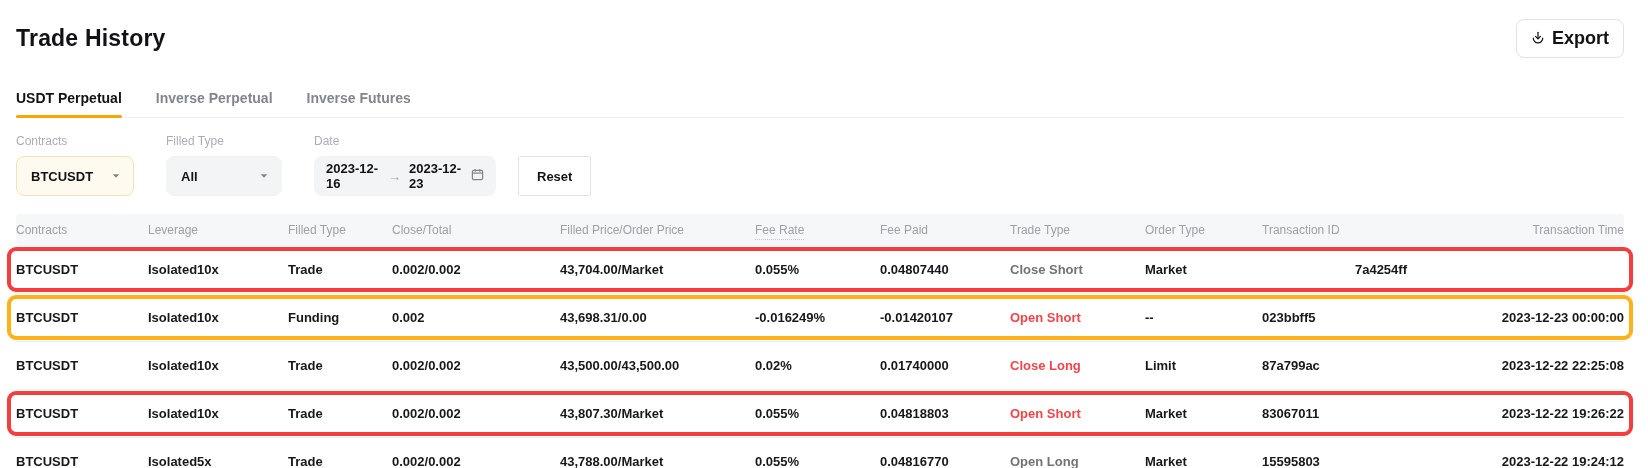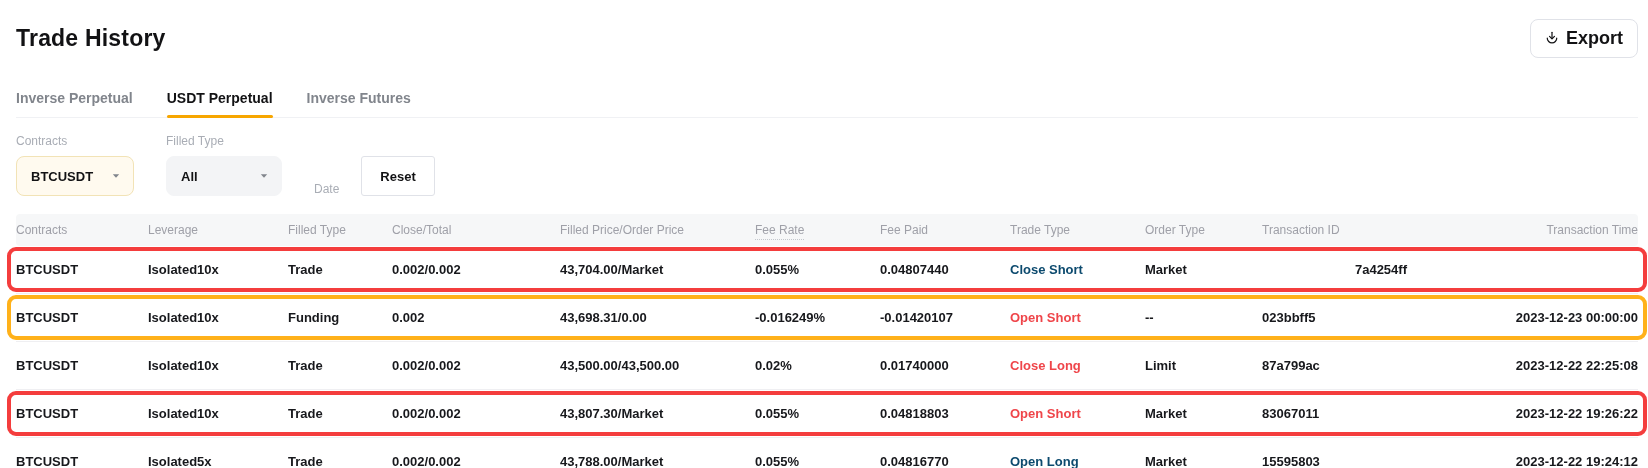--- a/index.html
+++ b/index.html
@@ -1,18 +1,18 @@
 <!DOCTYPE html>
 <html><head>
 <meta charset="utf-8">
 <style>
   * { margin:0; padding:0; box-sizing:border-box; }
   html,body { width:1648px; height:468px; overflow:hidden; background:#ffffff;
     font-family:"Liberation Sans","DejaVu Sans",sans-serif; color:#17181c; }
-  .page { width:1648px; height:468px; padding:20px 10px 0 16px; position:relative; overflow:hidden; }
+  .page { width:1648px; height:468px; padding:20px 24px 0 16px; position:relative; overflow:hidden; }
 
   
   .top-bar { display:flex; align-items:center; justify-content:space-between; height:36px; }
   .page-title { font-size:23px; font-weight:700; color:#121214; letter-spacing:.2px; }
   .export-btn { display:flex; align-items:center; gap:7px; border:1px solid #e0e2e8; border-radius:8px;
     background:#fff; padding:8px 14px; font-size:18px; font-weight:600; color:#121214; cursor:pointer; }
   .export-btn svg { display:block; }
 
   
   .tabs { display:flex; gap:34px; margin-top:26px; border-bottom:1px solid #f0f1f4; }
@@ -41,21 +41,21 @@
   .table { margin-top:18px; }
   .grid { display:grid; grid-template-columns:132px 140px 104px 168px 195px 125px 130px 135px 117px 145px 1fr;
     align-items:center; }
   .grid > .cell:last-child { text-align:right; }
   .thead { height:32px; background:#f6f7f8; border-radius:4px; }
   .thead .cell { font-size:12px; color:#9fa0a8; font-weight:400; }
   .thead .cell:first-child { padding-left:0; }
   .dotted { display:inline; border-bottom:1px dotted #c3c7cd; padding-bottom:2px; }
   .trow { height:48px; border-bottom:1px solid #efeff2; position:relative; }
   .trow .cell { font-size:13px; font-weight:600; color:#17181c; }
-  .cell.green { color:#0c4a6e; }
+  .cell.green { color:#737373; }
   .cell.red { color:#ef454a; }
   .trow.hl-red::after, .trow.hl-orange::after { content:""; position:absolute; left:-9px; right:-9px; top:1px; bottom:1px;
     border-radius:9px; pointer-events:none; }
   .trow.hl-red::after { border:4px solid #f43d3d; }
   .trow.hl-orange::after { border:4px solid #ffb11a; }
 </style>
 </head>
 <body>
 
 <div class="page">
@@ -68,22 +68,22 @@
           <path d="M8 1.5v7"></path>
             <path d="M5.2 6.2 8 9l2.8-2.8"></path>
             <path d="M2.6 8.2a5.4 5.4 0 1 0 10.8 0"></path>
         </svg>
       </span>
       <span>Export</span>
     </button>
   </div>
 
   <div class="tabs">
+    <div class="tab active">USDT Perpetual</div>
     <div class="tab">Inverse Perpetual</div>
-    <div class="tab active">USDT Perpetual</div>
     <div class="tab">Inverse Futures</div>
   </div>
 
   <div class="filters">
     <div class="filter-group">
       <div class="filter-label">Contracts</div>
       <div class="select-box select-accent contracts-select">
         <span class="val">BTCUSDT</span>
         <span>
           <svg width="10" height="10" viewBox="0 0 10 10">
@@ -98,20 +98,32 @@
         <span class="val">All</span>
         <span>
           <svg width="10" height="10" viewBox="0 0 10 10">
               <path d="M1.8 3.2 5 6.8l3.2-3.6z" fill="#81858c"></path>
             </svg>
         </span>
       </div>
     </div>
     <div class="filter-group">
       <div class="filter-label">Date</div>
+      <div class="date-box">
+        <span>2023-12-16</span>
+        <span class="date-arrow">→</span>
+        <span>2023-12-23</span>
+        <span>
+          <svg width="13" height="13" viewBox="0 0 14 14" fill="none" stroke="#81858c" stroke-width="1.3">
+            <rect x="1.5" y="2.5" width="11" height="10" rx="1.5"></rect>
+              <path d="M1.5 5.5h11"></path>
+              <path d="M4.5 1v3M9.5 1v3"></path>
+          </svg>
+        </span>
+      </div>
     </div>
     <button class="reset-btn">Reset</button>
   </div>
 
   <div class="table">
     <div class="grid thead">
       <span class="cell">Contracts</span>
       <span class="cell">Leverage</span>
       <span class="cell">Filled Type</span>
       <span class="cell">Close/Total</span>

